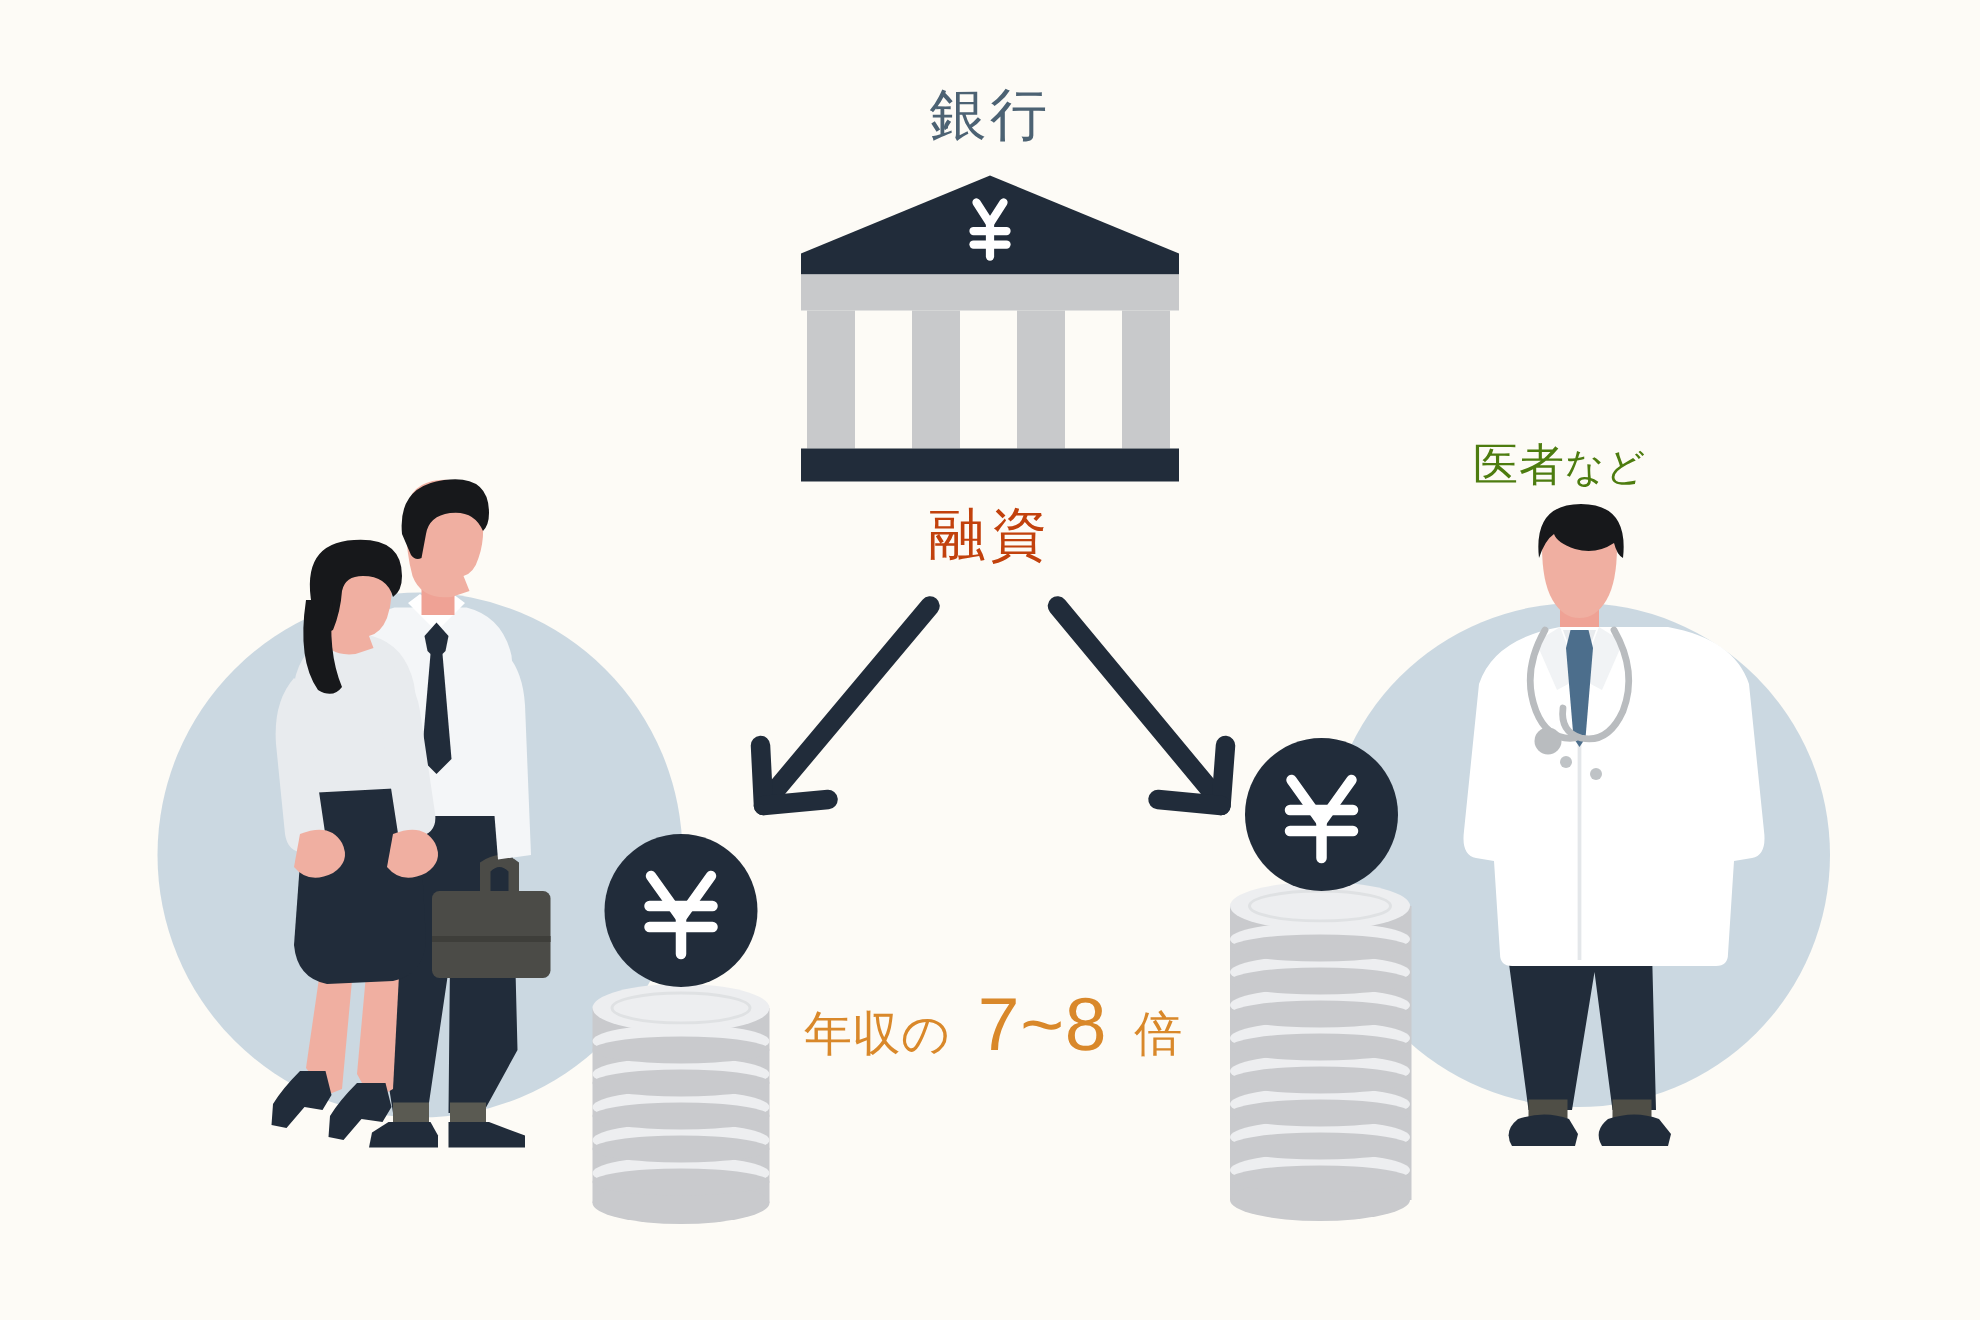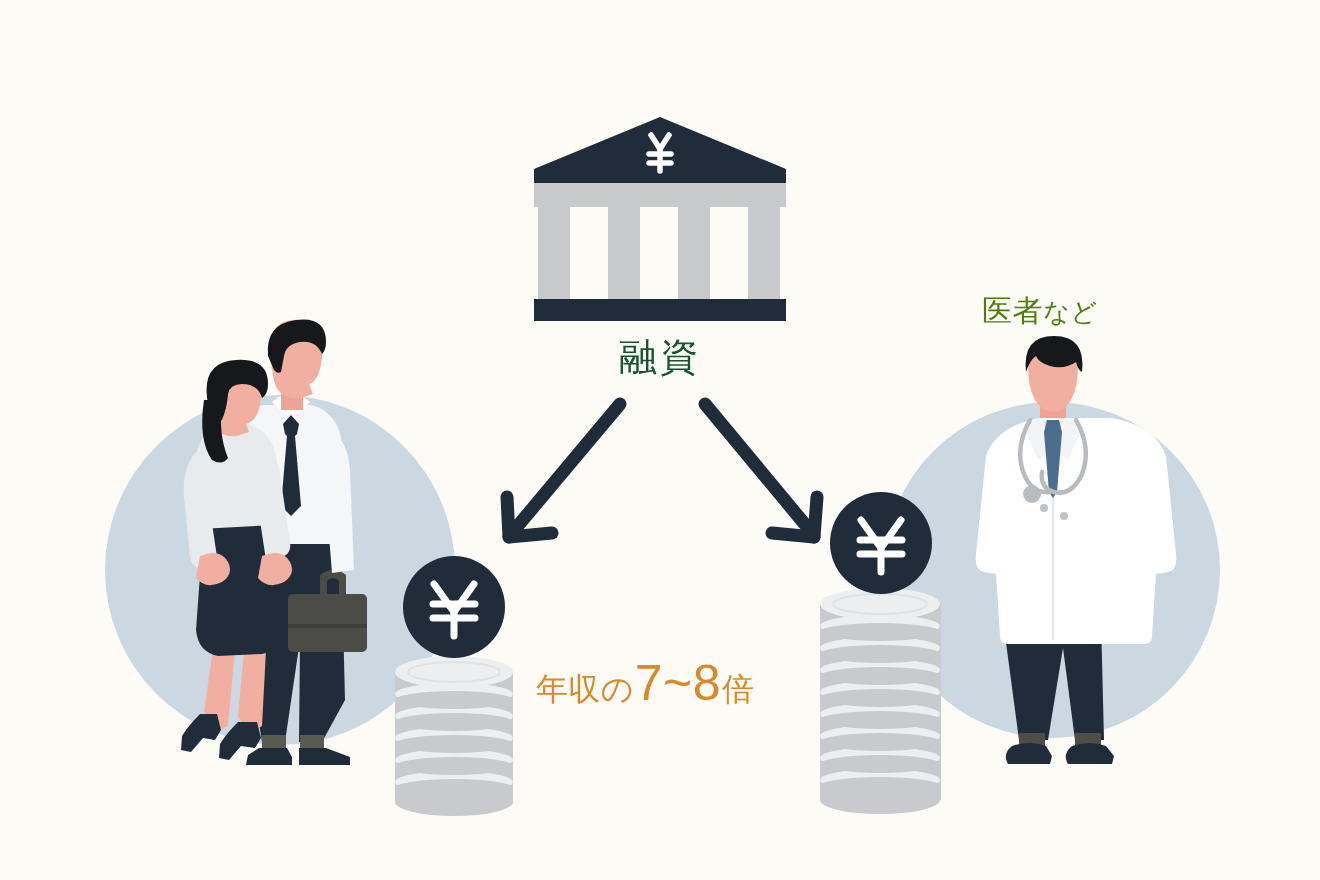--- a/index.html
+++ b/index.html
@@ -39,21 +39,21 @@
     text-align: center;
     font-size: 38px;
     color: #4C6273;
     letter-spacing: 0.06em;
   }
   #loan-label {
     left: 0; right: 0;
     top: 338px;
     text-align: center;
     font-size: 38px;
-    color: #14532d;
+    color: #c2410c;
     letter-spacing: 0.08em;
   }
   #left-group-label {
     left: 84px;
     top: 296px;
     font-size: 30px;
     color: #4C6273;
     letter-spacing: 0.02em;
   }
   #left-group-label .suffix { font-size: 26px; }
@@ -70,21 +70,21 @@
     top: 658px;
     font-size: 34px;
     color: #D9882A;
     letter-spacing: 0.01em;
     display: flex;
     align-items: baseline;
   }
   #multiple-note .big {
     font-size: 50px;
     letter-spacing: 0.01em;
-    margin: 0 1px;
+    margin: 0 18px;
   }
   #multiple-note .small { font-size: 32px; }
 </style>
 </head>
 <body>
 
 <div id="stage">
 
   <svg class="layer" viewBox="0 0 1320 880" width="1320" height="880">
     <circle cx="280" cy="570" r="175" fill="#CBD8E1"></circle>
@@ -287,20 +287,21 @@
     <circle cx="881" cy="543" r="51" fill="#212C3A"></circle>
     <g fill="none" stroke="#FFFFFF" stroke-width="7" stroke-linecap="round">
       <line x1="861" y1="520" x2="881" y2="548"></line>
       <line x1="901" y1="520" x2="881" y2="548"></line>
       <line x1="881" y1="548" x2="881" y2="572"></line>
       <line x1="860" y1="540" x2="902" y2="540"></line>
       <line x1="860" y1="554" x2="902" y2="554"></line>
     </g>
   </svg>
 
+  <div class="label" id="bank-title">銀行</div>
 
   <div class="label" id="loan-label">融資</div>
 
 
   <div class="label" id="right-group-label">
     <span>医者</span><span class="suffix">など</span>
   </div>
 
   <div class="label" id="multiple-note">
     <span class="small">年収の</span>

